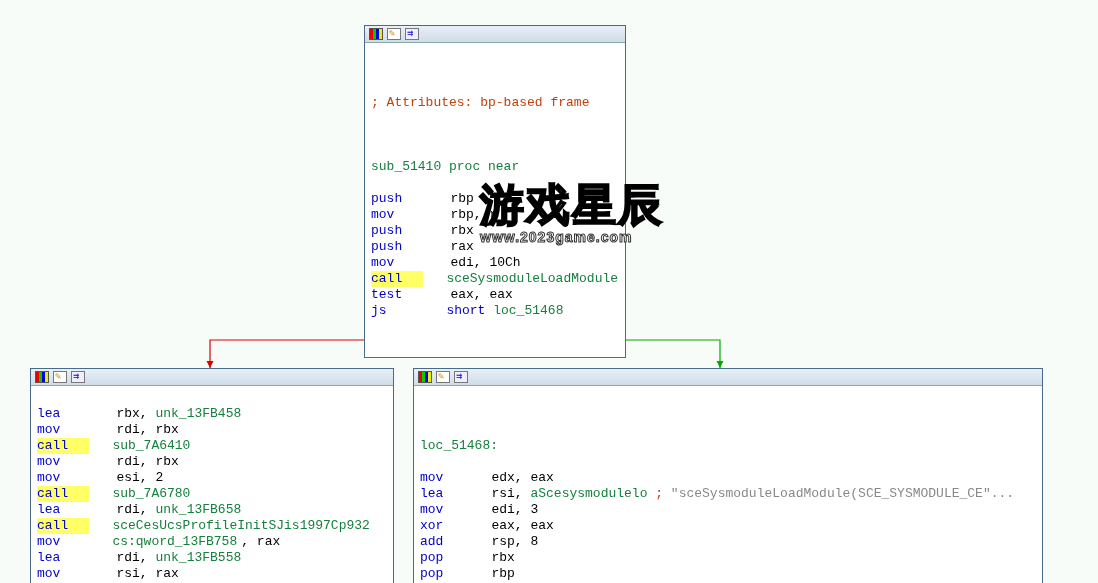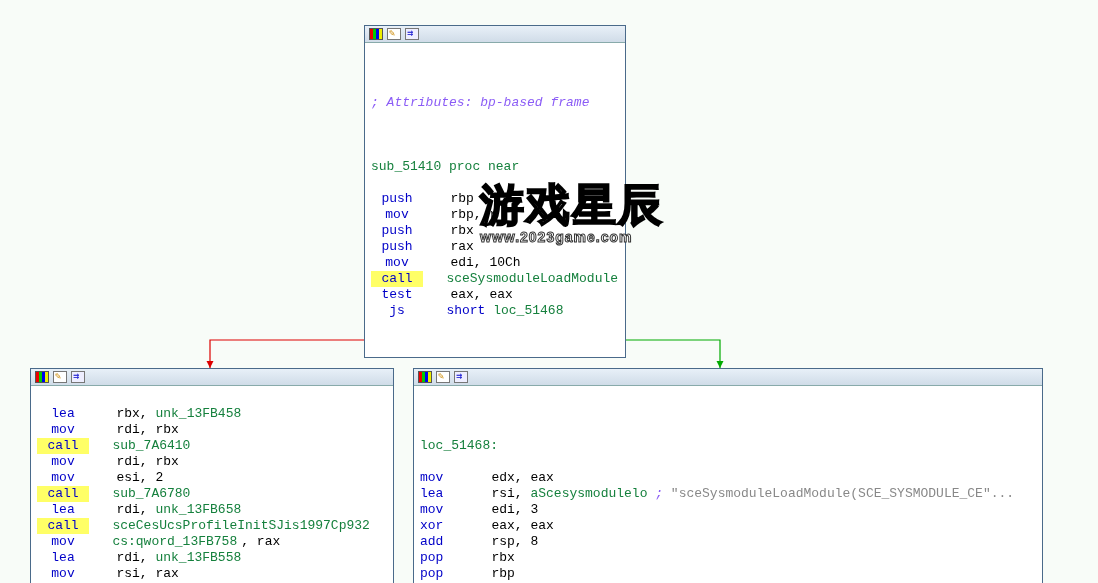--- a/index.html
+++ b/index.html
@@ -35,27 +35,27 @@
   background:#fff;border:1px solid #777;position:relative;
 }
 .tb-edit::after{content:"✎";position:absolute;font-size:10px;color:#c80;left:1px;top:-2px}
 .tb-flow {
   background:#eef;border:1px solid #777;position:relative;
 }
 .tb-flow::after{content:"⇉";position:absolute;font-size:10px;color:#00c;left:1px;top:-2px}
 .bodytxt { padding: 4px 6px 6px 6px; white-space: pre; line-height: 16px; }
 .row { display:flex; }
 .op { color:#000; margin-left: 4px;}
-.cm { color:#8b5cf6;font-style:italic; }
+.cm { color:#c2410c; }
 .kw { color:#0000c8; }
 .num { color:#000000; }
 .id { color:#15803d; }
 .str { color:#888; }
 .hl { background:#ffff66;font-family:Liberation Mono, monospace; }
-.col-mn { width: 52px; text-align: center; }
+.col-mn { width: 52px; }
 .col-mn-n2 { width: 44px; }
 svg.edges { position:absolute; top:0; left:0; width:1098px; height:583px; pointer-events:none; }
 .watermark {
   position:absolute; top:176px; left:480px;
   font-family: "Arial Black", sans-serif;
   font-weight: 900;
   pointer-events:none;
   user-select:none;
   z-index:50;
 }

